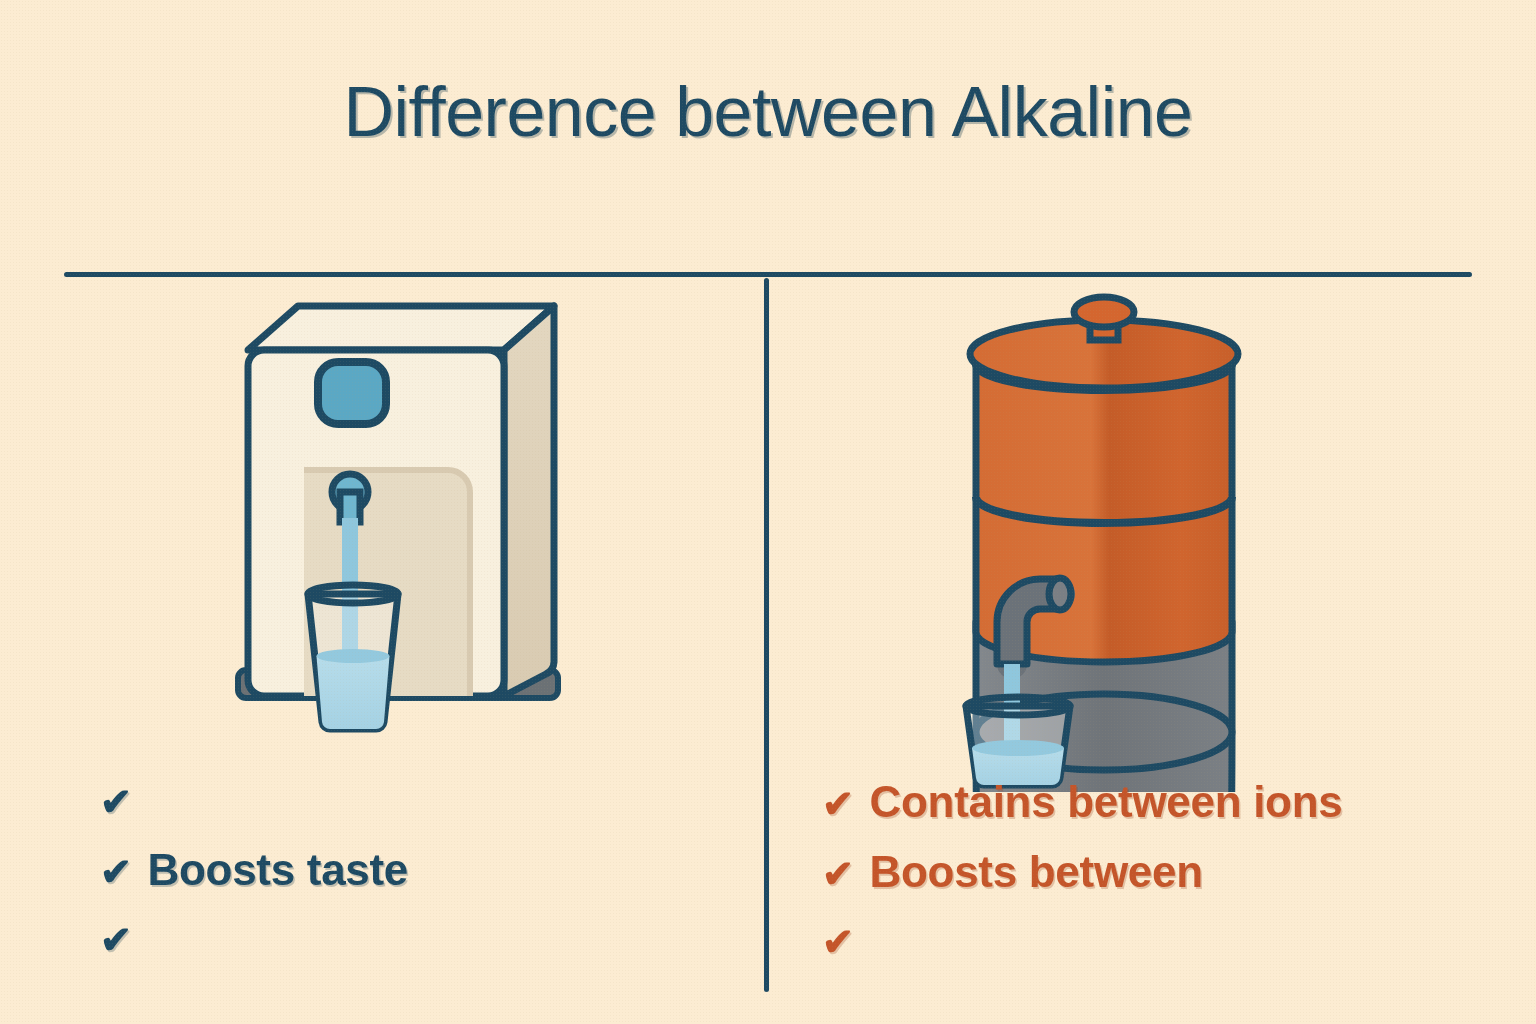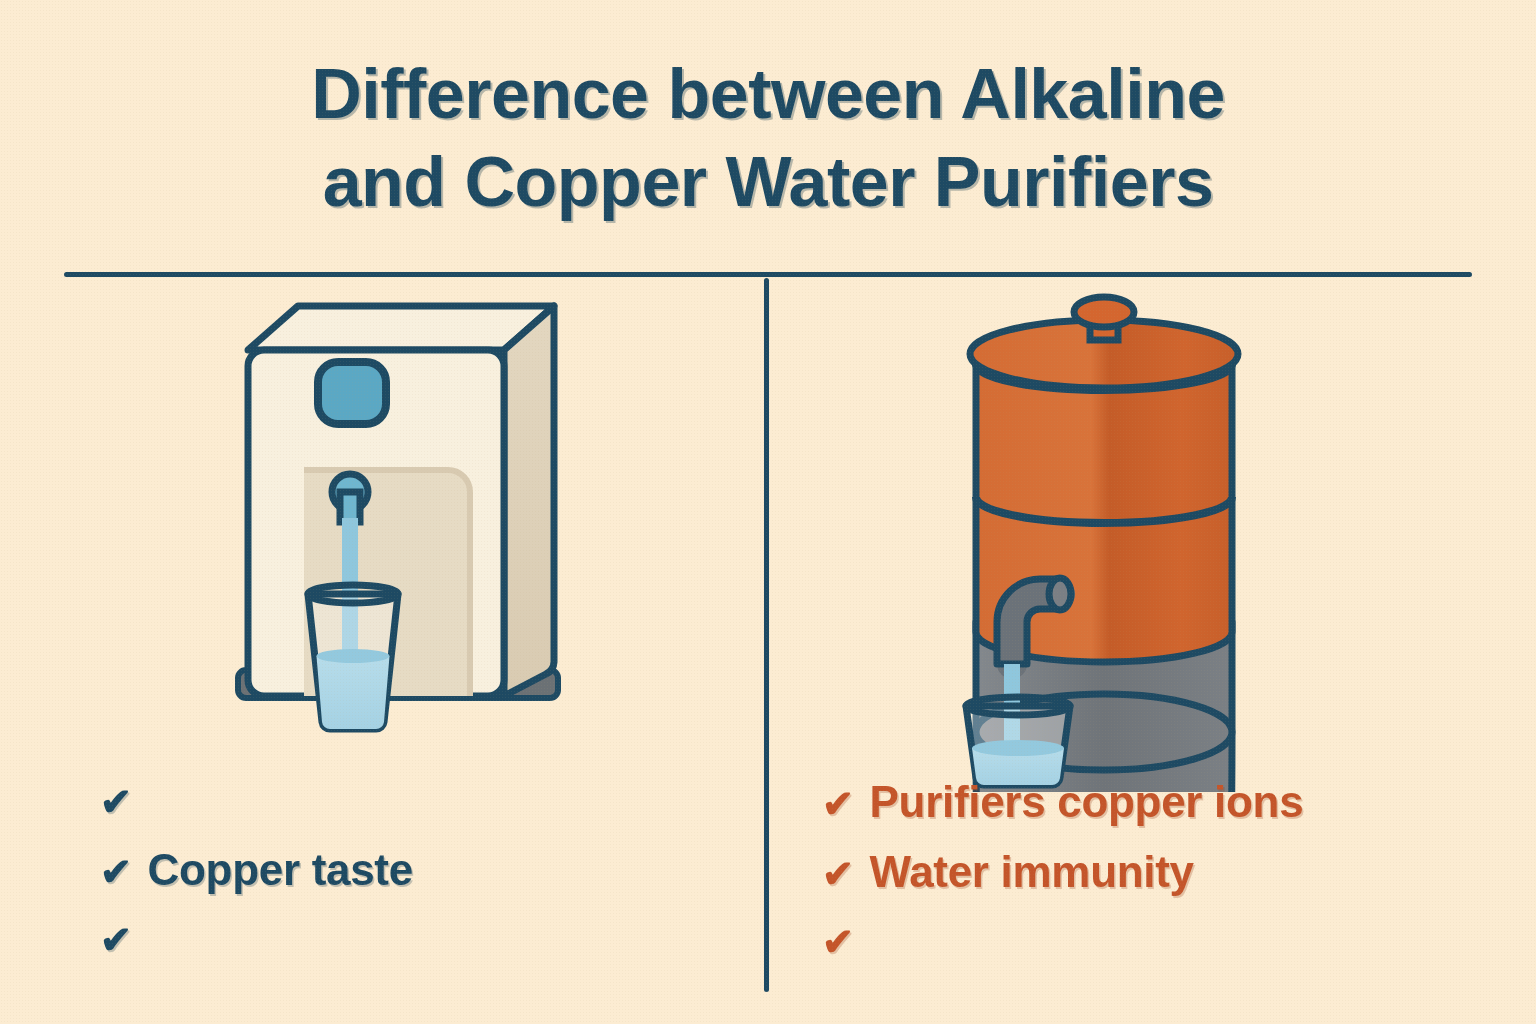--- a/index.html
+++ b/index.html
@@ -25,26 +25,26 @@
       radial-gradient(rgba(190,165,120,.22) .5px, transparent .6px),
       radial-gradient(rgba(255,255,255,.25) .5px, transparent .6px);
     background-size: 3px 3px, 4px 4px;
     background-position: 0 0, 2px 1px;
   }
 
   
   #title {
     position: absolute;
     left: 0;
-    top: 50px;
+    top: 68px;
     width: 1536px;
     text-align: center;
     color: #1e4a63;
     font-family: "Liberation Sans Narrow", "Liberation Sans", sans-serif;
-    font-weight: bold;
+    font-weight: normal;
     font-size: 70px;
     line-height: 88px;
     letter-spacing: -0.5px;
     text-shadow: 2px 2px 0 rgba(20,55,75,.30);
   }
   #title .tline { display: block; white-space: nowrap; }
 
   
   #hrule {
     position: absolute;
@@ -85,21 +85,20 @@
   .bullet-row { display: flex; align-items: baseline; gap: 16px; }
   .check { font-size: 38px; line-height: 68px; }
 </style>
 </head>
 <body>
 
 <div id="canvas">
 
   <div id="title">
     <span class="tline">Difference between Alkaline</span>
-    <span class="tline">and Copper Water Purifiers</span>
   </div>
 
   <div id="hrule"></div>
   <div id="vrule"></div>
 
   <svg id="illus-left" class="illus" viewBox="0 0 340 460">
     <defs>
       <linearGradient id="sideShade" x1="0" y1="0" x2="0" y2="1">
         <stop offset="0%" stop-color="#e3d7c0"></stop>
         <stop offset="100%" stop-color="#d9cbb2"></stop>
@@ -198,35 +197,35 @@
       <ellipse cx="62" cy="414" rx="52" ry="9" fill="none" stroke="#1e4a63" stroke-width="7"></ellipse>
     </g>
   </svg>
 
   <div id="bullets-left" class="bullets">
     <div class="bullet-row">
       <span class="check">✔</span>
     </div>
     <div class="bullet-row">
       <span class="check">✔</span>
-      <span>Copper taste</span>
+      <span>Boosts taste</span>
     </div>
     <div class="bullet-row">
       <span class="check">✔</span>
     </div>
   </div>
 
   <div id="bullets-right" class="bullets">
     <div class="bullet-row">
       <span class="check">✔</span>
-      <span>Purifiers copper ions</span>
-    </div>
-    <div class="bullet-row">
-      <span class="check">✔</span>
-      <span>Water immunity</span>
+      <span>Contains between ions</span>
+    </div>
+    <div class="bullet-row">
+      <span class="check">✔</span>
+      <span>Boosts between</span>
     </div>
     <div class="bullet-row">
       <span class="check">✔</span>
     </div>
   </div>
 
   <div id="grain"></div>
 </div>
 
 </body></html>

